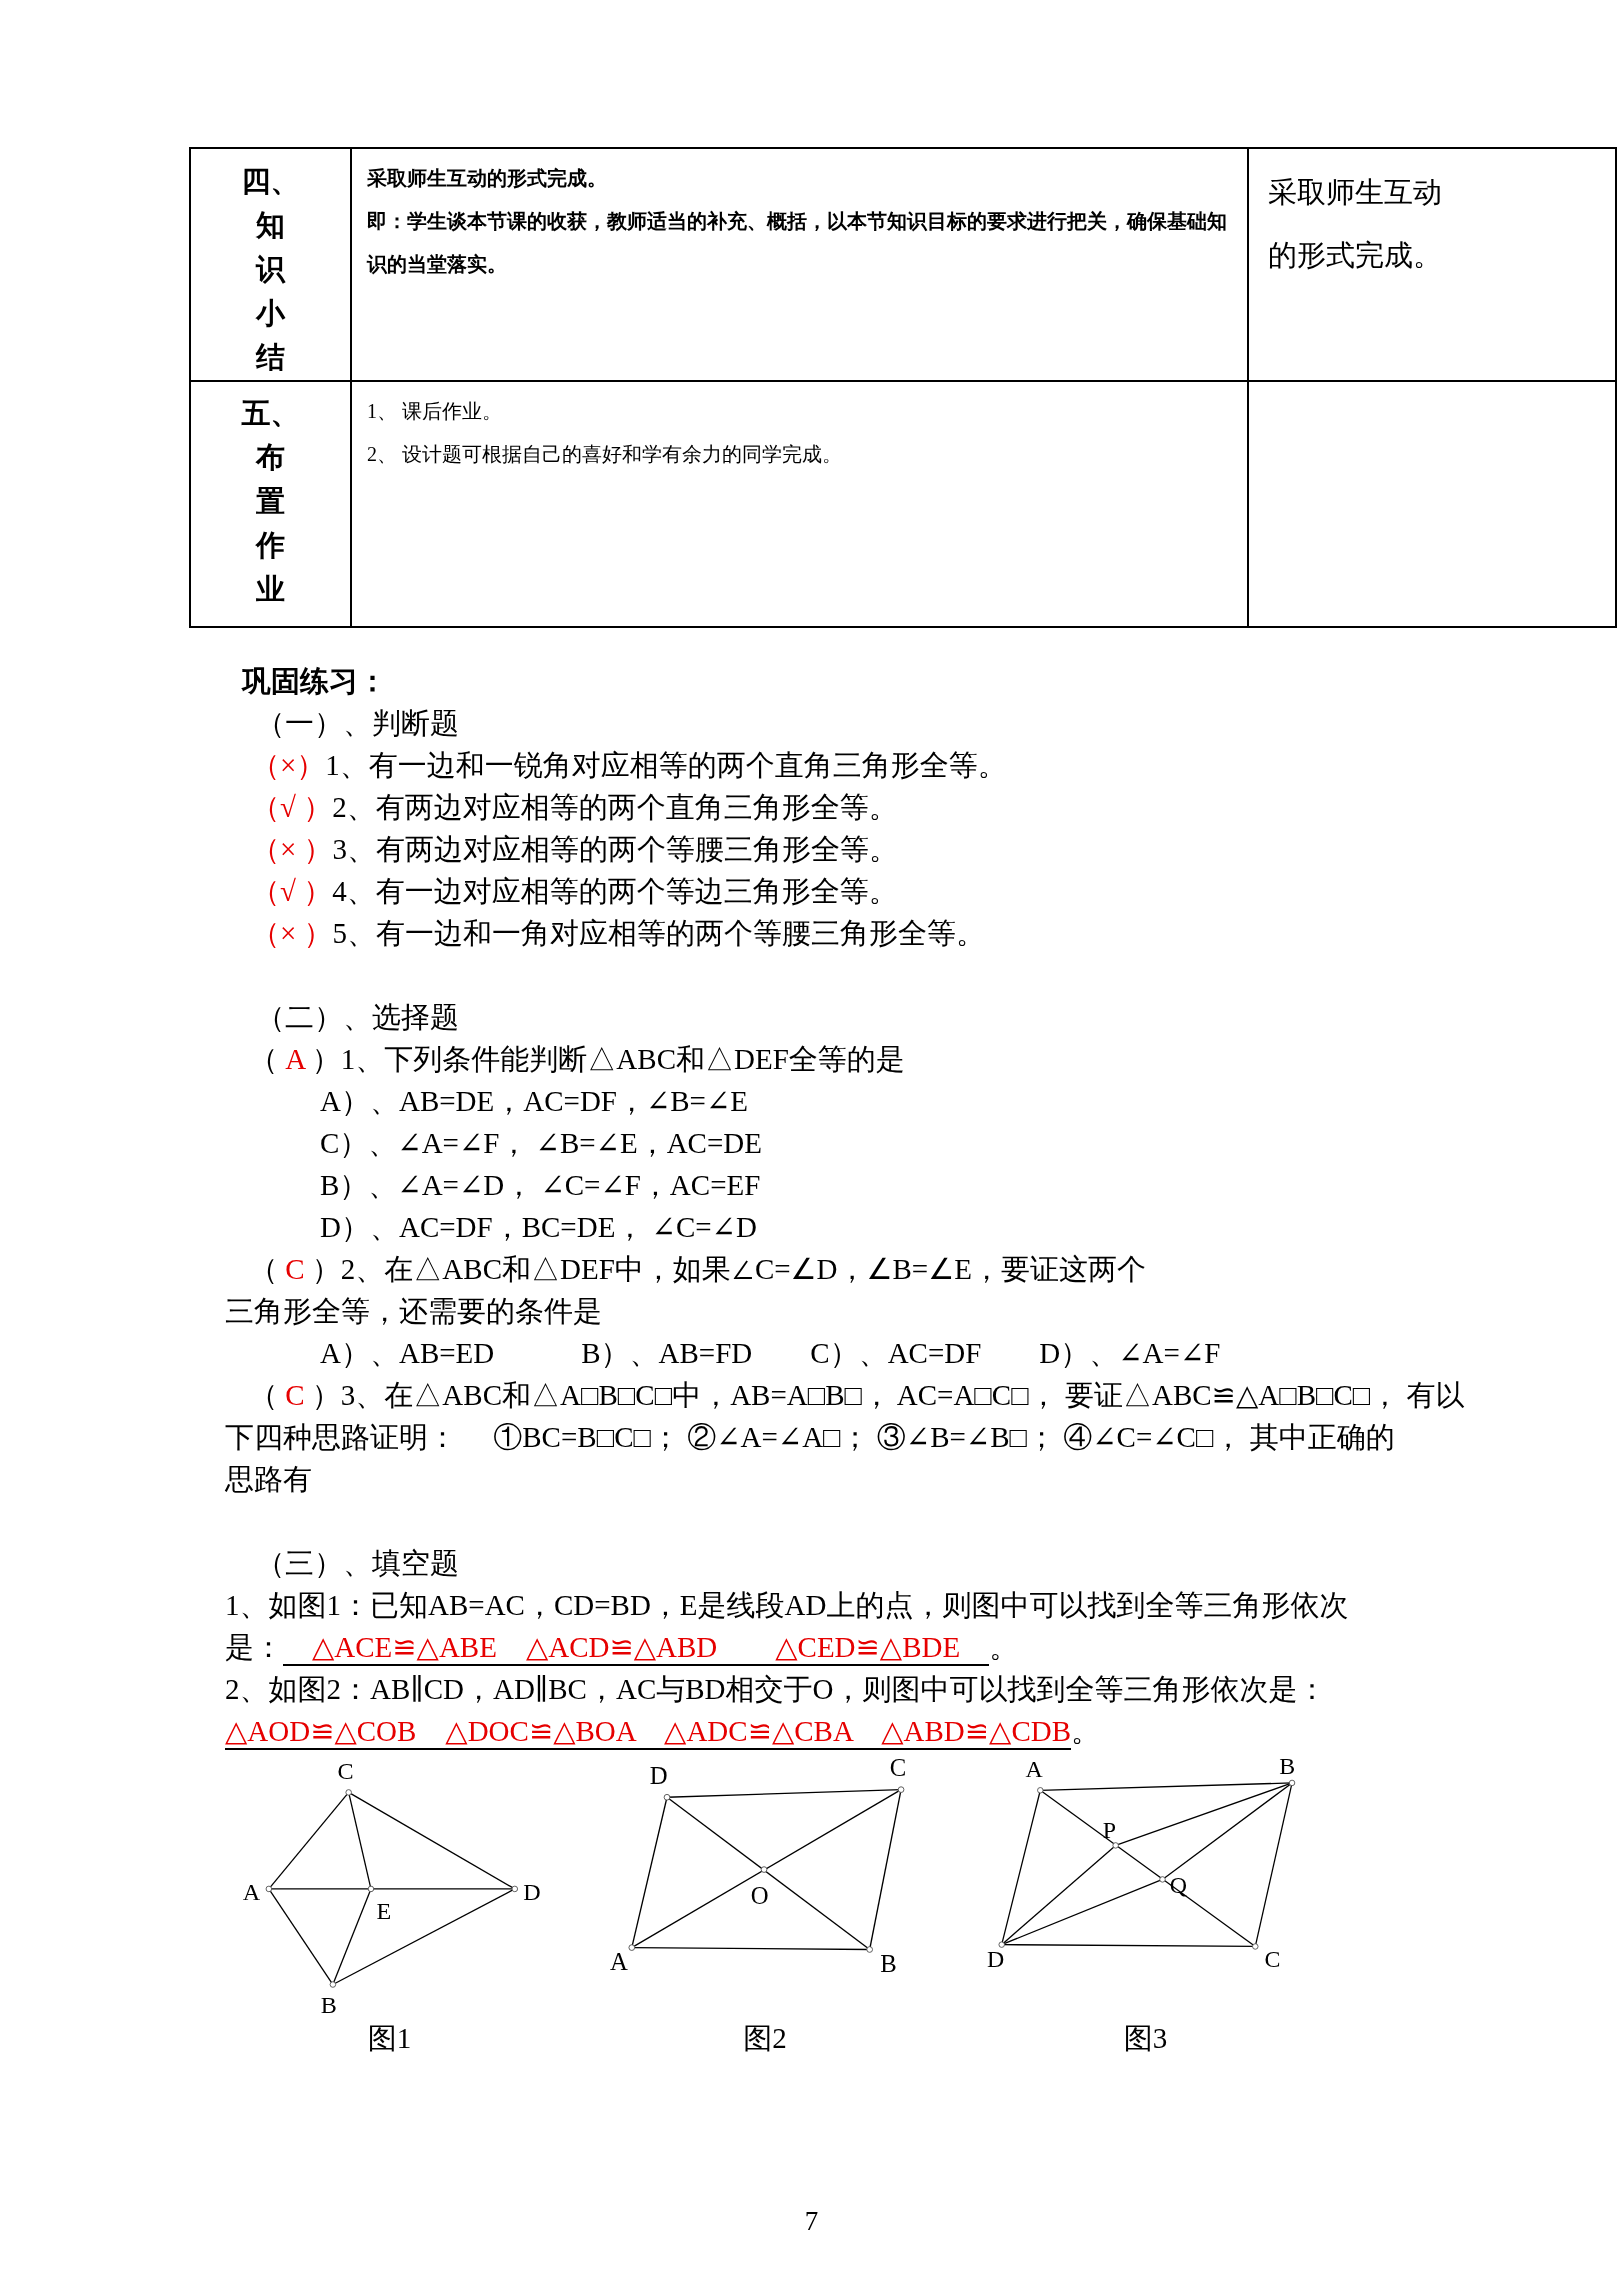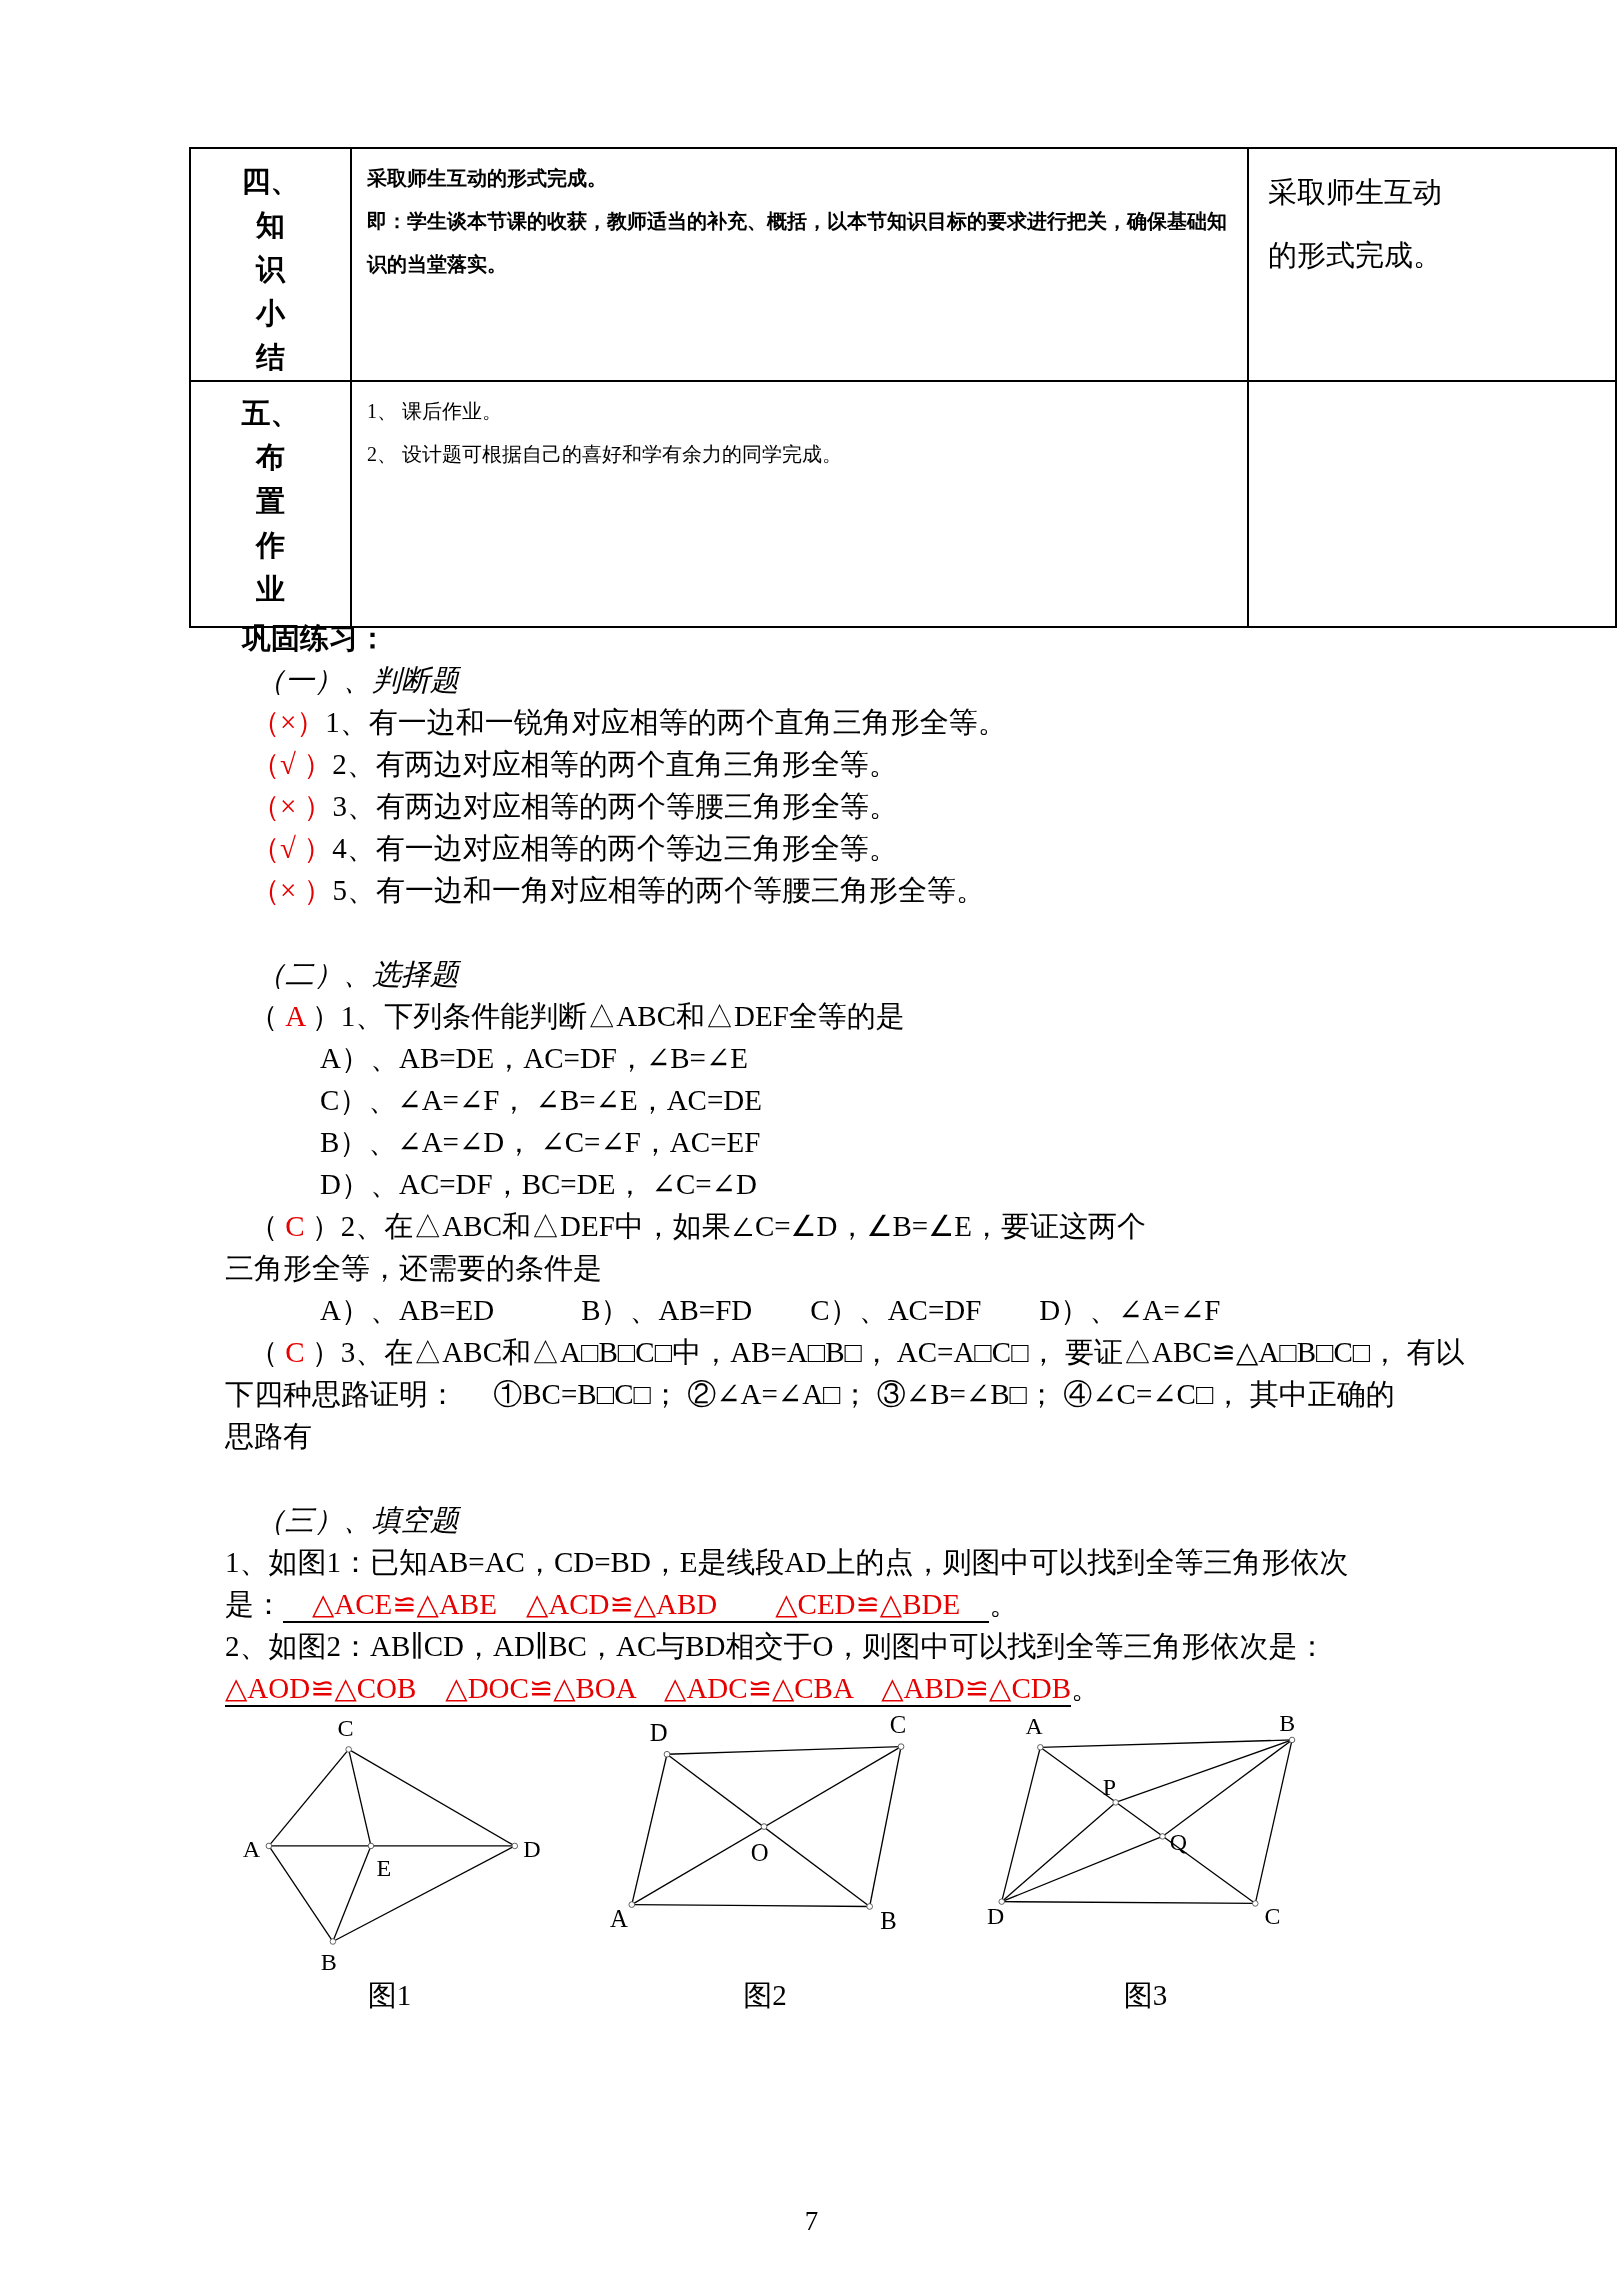--- a/index.html
+++ b/index.html
@@ -27,23 +27,23 @@
   .cell-main { font-size:20px; line-height:43px; padding:8.2px 12.3px 8.2px 15px; }
   .cell-main p { margin:0; white-space:pre-wrap; }
   tr.row1 .cell-main { font-weight:bold; }
   .cell-side { font-size:29px; line-height:63px; padding:12.3px 5.5px 0 19px; white-space:pre-wrap; }
   
   .content {
     position:absolute; left:225px; top:617px; width:1282px;
     font-size:29px; line-height:42px;
   }
   .line { white-space:pre-wrap; }
-  .bold { font-weight:bold; }
+  .bold { font-weight:bold;margin-top:43px; }
   .ind-title { padding-left:17px; }
-  .ind-sec   { padding-left:31px;font-style:italic; }
+  .ind-sec   { padding-left:31px; }
   .ind-item  { padding-left:26px; }
   .ind-q     { padding-left:24px;font-family:Liberation Serif, serif; }
   .ind-opt   { padding-left:95px; }
   .red { color:#e60000; }
   .ans { color:#e60000; border-bottom:2px solid #000000; padding-bottom:0.7px; }
   .gap { height:42px; }
   
   .figures { display:flex; gap:65px; margin-top:6.8px; padding-left:11px; align-items:flex-start; }
   figure.fig { margin:0; display:flex; flex-direction:column; height:300px; }
   figure.fig svg { display:block; }

